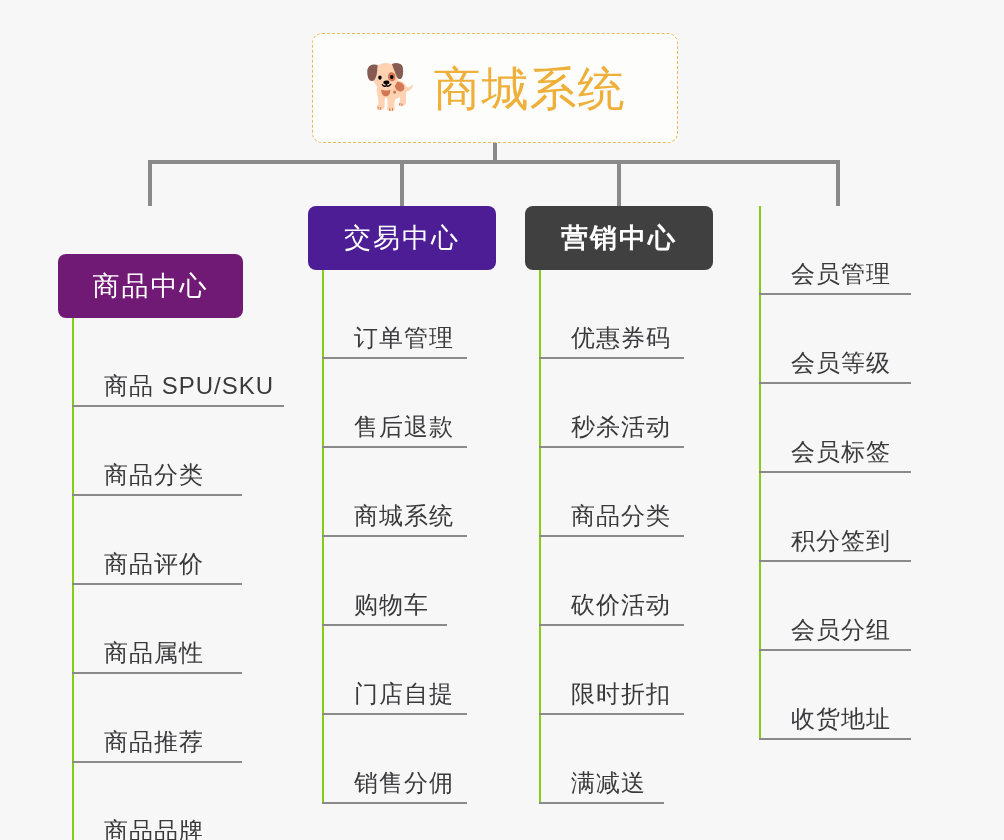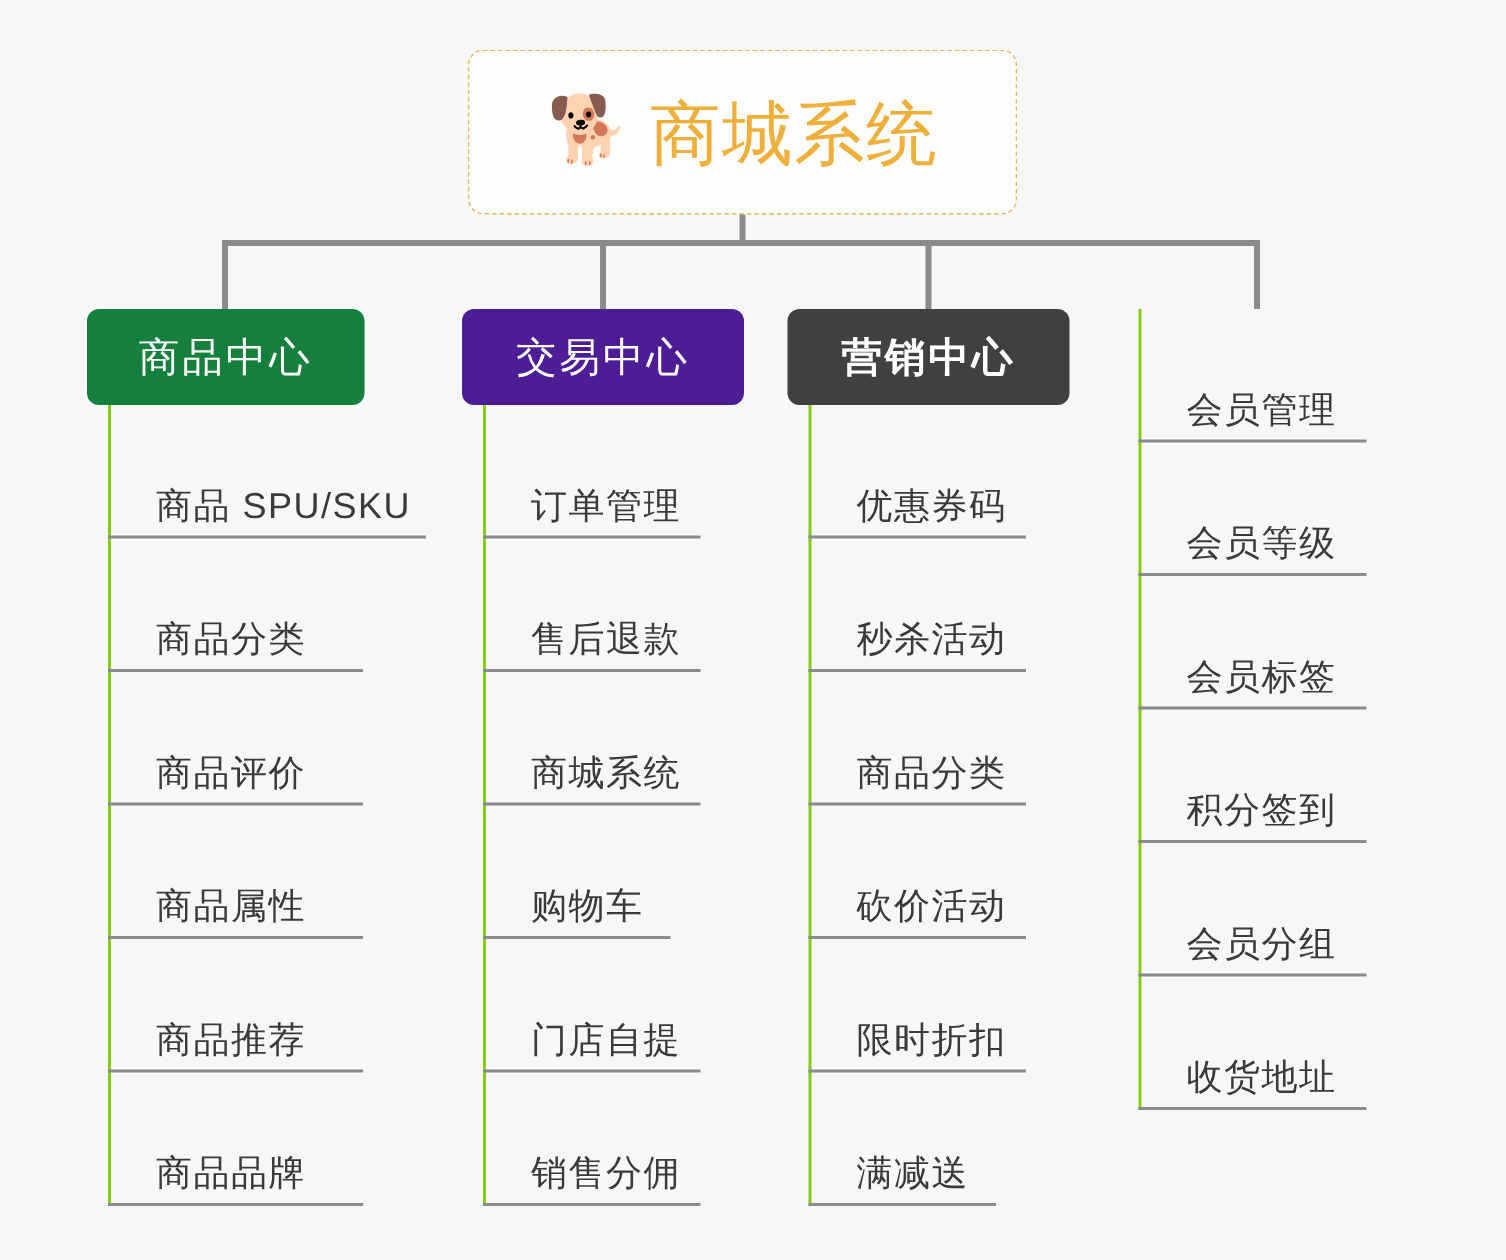--- a/index.html
+++ b/index.html
@@ -155,21 +155,21 @@
   </div>
 
   <div class="conn conn-v root-stem" style="background: rgb(138, 138, 138);"></div>
   <div class="conn conn-h bus-bar" style="background: rgb(138, 138, 138);"></div>
   <div class="conn conn-v drop drop-1" style="background: rgb(138, 138, 138);"></div>
   <div class="conn conn-v drop drop-2" style="background: rgb(138, 138, 138);"></div>
   <div class="conn conn-v drop drop-3" style="background: rgb(138, 138, 138);"></div>
   <div class="conn conn-v drop drop-4" style="background: rgb(138, 138, 138);"></div>
 
   <div class="branch branch-1">
-    <div class="branch-card" style="background-color: #15803d;">
+    <div class="branch-card" style="background-color: #701a75; margin-top: 48px;">
       <span>商品中心</span>
     </div>
     <div class="leaf-list">
       <div class="leaf-item wide">
           <span class="leaf-label">商品 SPU/SKU</span>
         </div>
       <div class="leaf-item">
           <span class="leaf-label">商品分类</span>
         </div>
       <div class="leaf-item">

